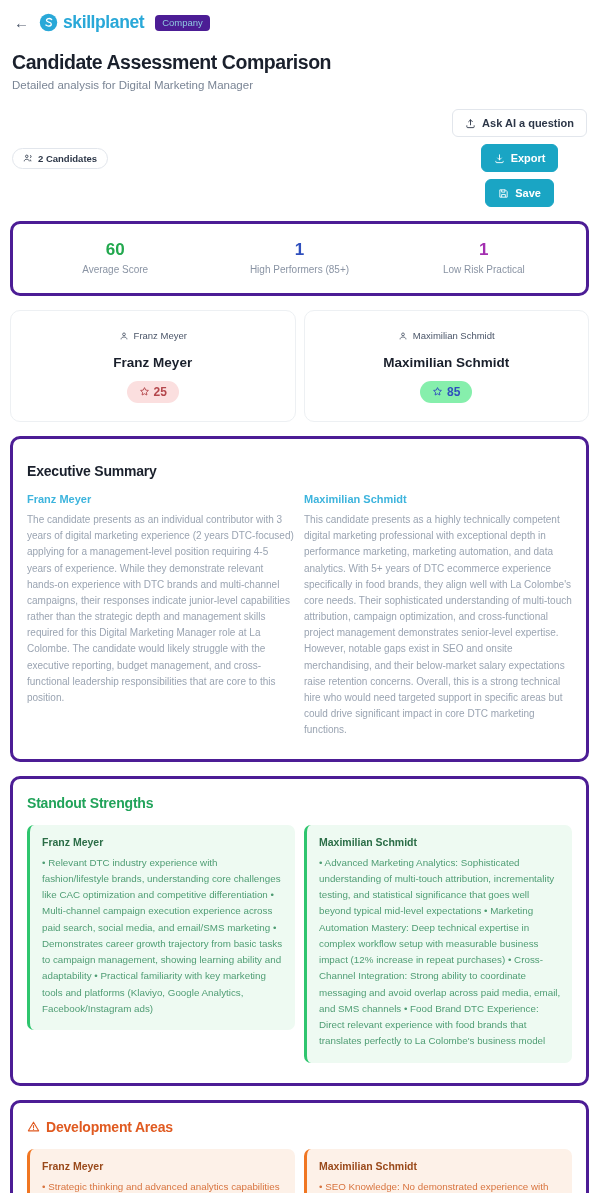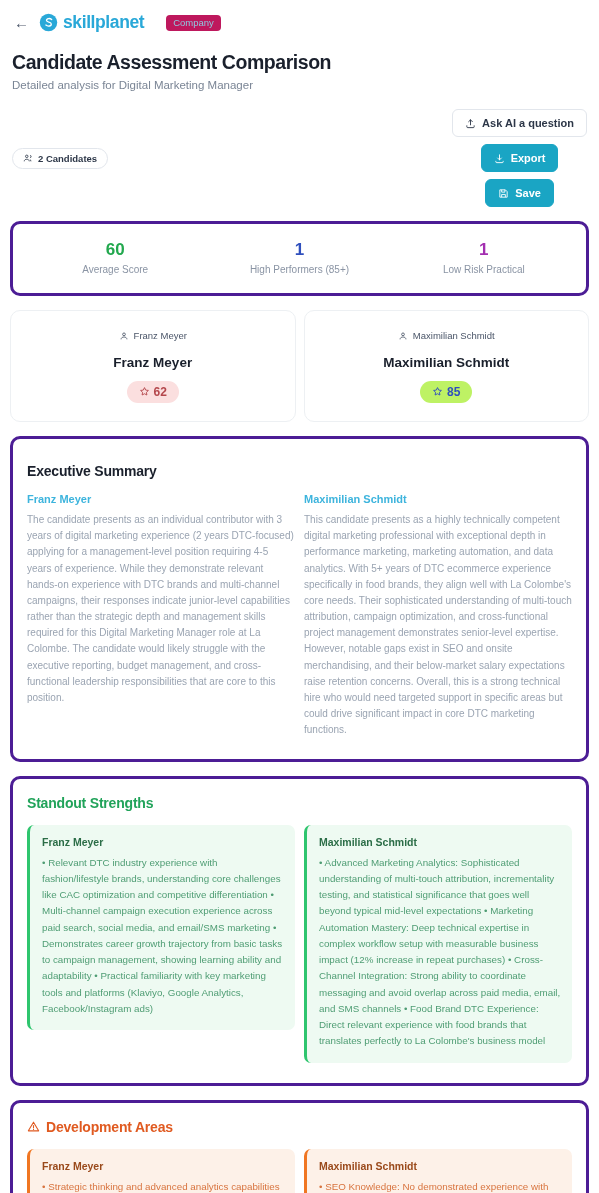--- a/index.html
+++ b/index.html
@@ -19,23 +19,23 @@
     font-size: 15px; color: #4a5568; line-height: 1;
     cursor: pointer; padding: 0 2px;
   }
   .logo-wrap { display: flex; align-items: center; gap: 5px; }
   .logo-mark { width: 19px; height: 19px; display: block; }
   .logo-text {
     font-size: 17.5px; font-weight: 700; color: #29a8d8;
     letter-spacing: -0.4px;
   }
   .company-chip {
-    background: #be185d; color: #8fc8e0; font-size: 9.5px;
+    background: #4c1d95; color: #8fc8e0; font-size: 9.5px;
     padding: 2.5px 7px; border-radius: 4px; font-weight: 500;
-    margin-left: 14px;
+    margin-left: 3px;
   }
 
   
   .title-block { padding: 18px 2px 0 2px; }
   h1.page-title {
     font-size: 19.5px; font-weight: 700; color: #1a202c;
     letter-spacing: -0.45px; line-height: 1.2;
   }
   .subtitle { font-size: 11.5px; color: #7a8595; margin-top: 5px; }
 
@@ -81,21 +81,21 @@
     display: inline-flex; align-items: center; gap: 5px;
     font-size: 9.5px; color: #4a5568;
   }
   .cand-name { font-size: 13.5px; font-weight: 700; color: #1a202c; margin-top: 10px; }
   .score-pill {
     display: inline-flex; align-items: center; gap: 4px;
     border-radius: 12px; padding: 4px 12px; margin-top: 11px;
     font-size: 12px; font-weight: 700;
   }
   .score-low { background: #fbdfdf; color: #b4474c; }
-  .score-high { background: #bef264; color: #2f4fbd; }
+  .score-high { background: #86efac; color: #2f4fbd; }
 
   
   .section-card { padding: 16px 14px 20px 14px; }
   .section-title {
     font-size: 14px; font-weight: 700; letter-spacing: -0.2px;
     display: flex; align-items: center; gap: 6px;
   }
   .st-neutral { color: #1a202c; margin-top: 8px; }
   .st-green   { color: #21a35a; }
   .st-orange  { color: #e05a20; }
@@ -206,21 +206,21 @@
           <circle cx="12" cy="8" r="3.3"></circle>
             <path d="M5 20c0-3.6 3.1-5.6 7-5.6s7 2 7 5.6"></path>
         </svg>
         <span>Franz Meyer</span>
       </span>
       <div class="cand-name">Franz Meyer</div>
       <span class="score-pill score-low">
         <svg width="11" height="11" viewBox="0 0 24 24" fill="none" stroke="#b4474c" stroke-width="2" stroke-linejoin="round">
           <path d="M12 3.5l2.6 5.4 5.9.8-4.3 4.1 1 5.9-5.2-2.8-5.2 2.8 1-5.9-4.3-4.1 5.9-.8z"></path>
         </svg>
-        <span>62</span>
+        <span>25</span>
       </span>
     </div>
 
     <div class="cand-card">
       <span class="cand-top">
         <svg width="10" height="10" viewBox="0 0 24 24" fill="none" stroke="#4a5568" stroke-width="2">
           <circle cx="12" cy="8" r="3.3"></circle>
             <path d="M5 20c0-3.6 3.1-5.6 7-5.6s7 2 7 5.6"></path>
         </svg>
         <span>Maximilian Schmidt</span>

